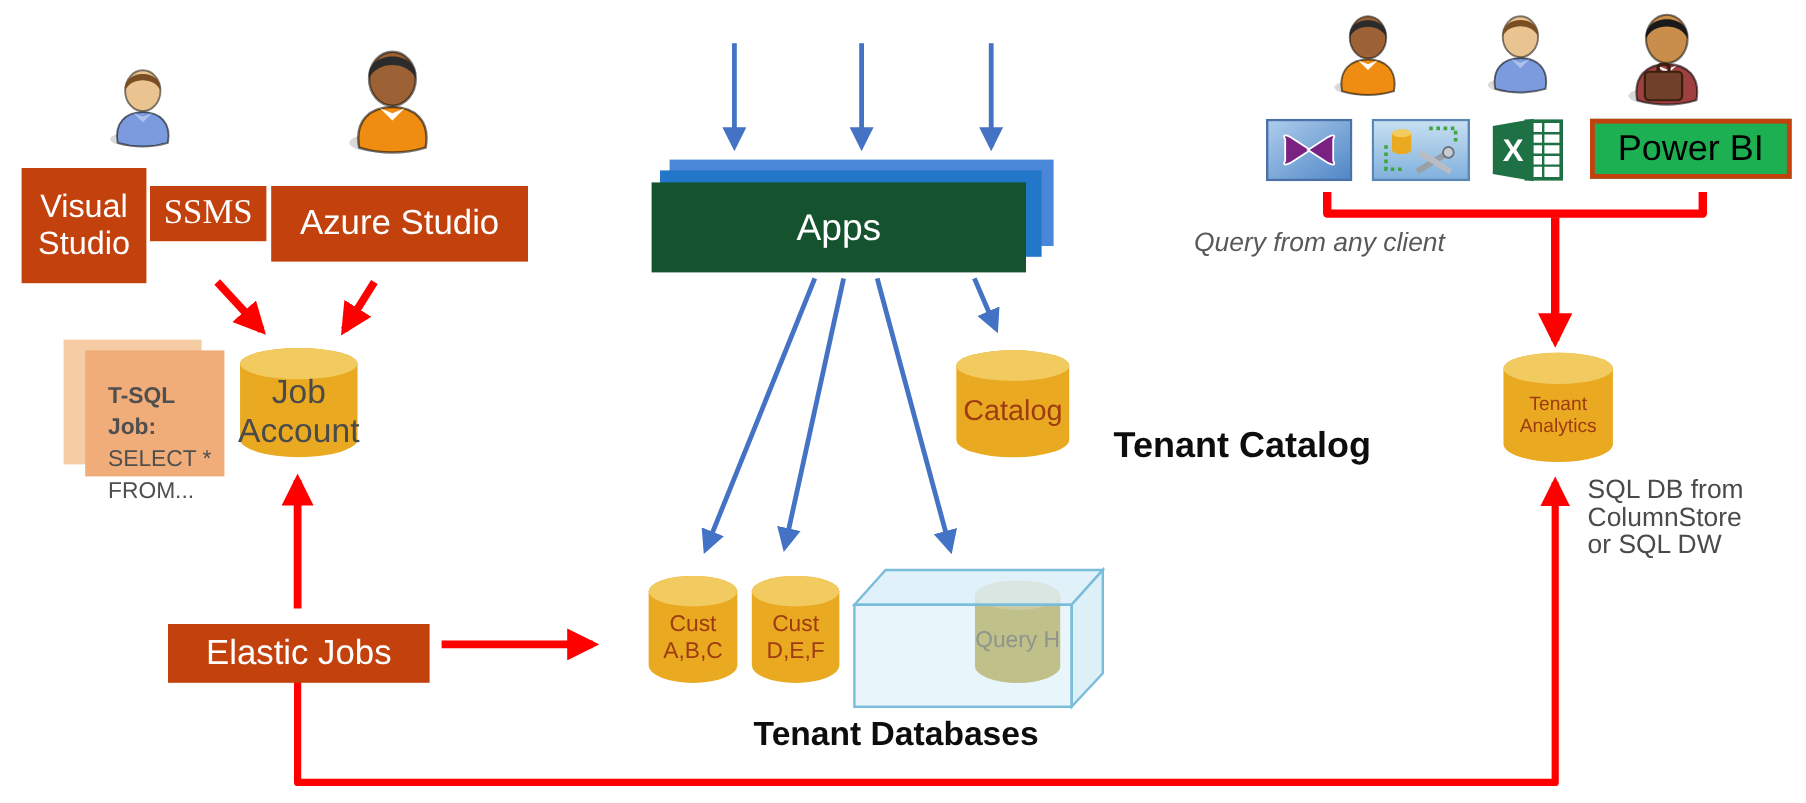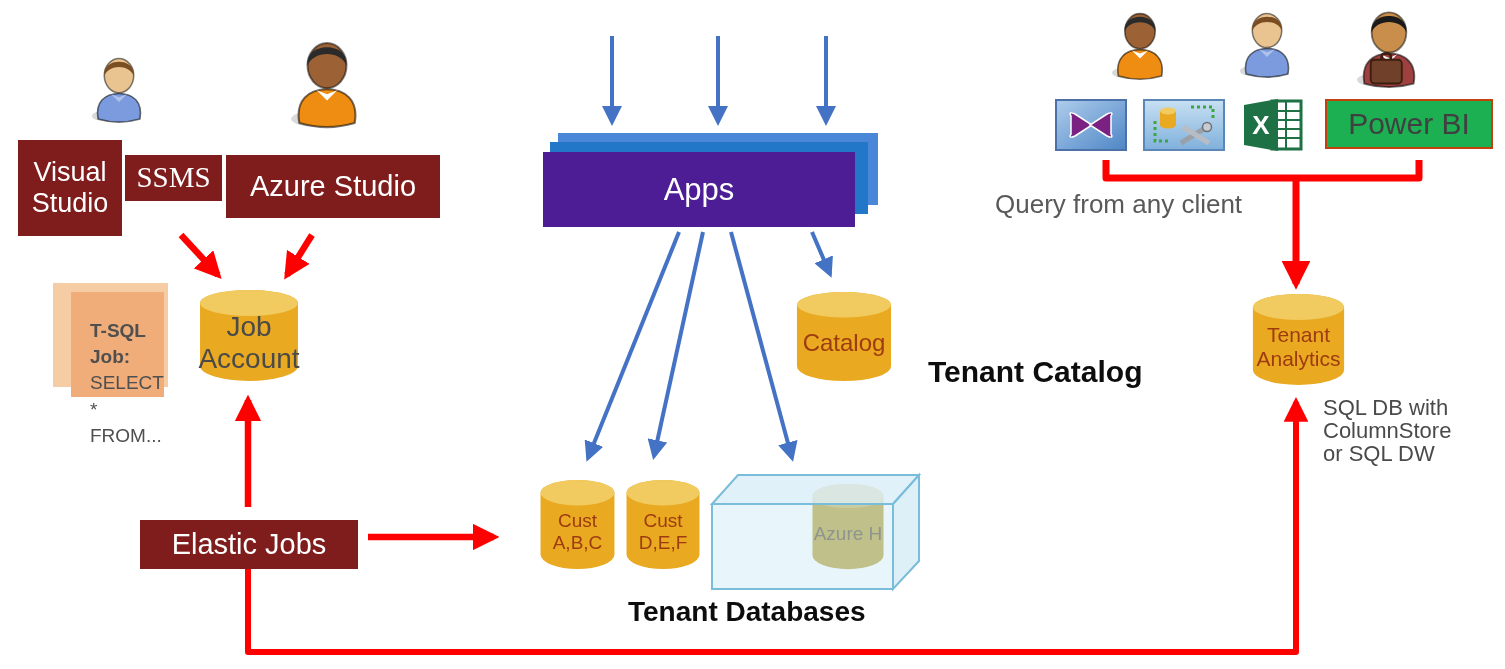--- a/index.html
+++ b/index.html
@@ -3,21 +3,21 @@
 <meta charset="utf-8">
 <style>
   html,body{margin:0;padding:0;background:#fff;}
   .canvas{position:relative;width:1505px;height:669px;background:#ffffff;
           font-family:"Liberation Sans",sans-serif;overflow:hidden;}
   .abs{position:absolute;}
   svg.overlay{position:absolute;left:0;top:0;width:1505px;height:669px;z-index:1;}
   .node{z-index:2;}
 
   
-  .graybox{background:#7f1d1d;color:#ffffff;display:flex;align-items:center;
+  .graybox{background:#c2410c;color:#ffffff;display:flex;align-items:center;
            justify-content:center;text-align:center;line-height:1.15;}
 
   
   .cyl{z-index:2;}
   .cyl > svg{position:absolute;left:0;top:0;width:100%;height:100%;}
   .cyl-label{position:absolute;left:0;right:0;top:14%;bottom:0;display:flex;
              flex-direction:column;align-items:center;justify-content:center;
              line-height:1.12;text-align:center;}
   .cyl-label span{display:block;}
   .txt-gray{color:#4A4A4A;}
@@ -33,21 +33,21 @@
   .note-back{background:#F5CCA4;}
   .note-front{background:#F0AC79;color:#4F4F4F;font-size:19px;line-height:1.38;
               padding:26px 0 0 19px;box-sizing:border-box;}
   .note-front b{font-weight:bold;}
 
   
   .caption-black{color:#0d0d0d;font-weight:600;}
   .caption-gray{color:#595959;}
 
   
-  .powerbi{background:#1CB052;border:2px solid #c2410c;color:#404040;
+  .powerbi{background:#1CB052;border:4px solid #c2410c;color:#000000;
            display:flex;align-items:center;justify-content:center;font-size:30px;
            box-sizing:border-box;text-align:center;}
 
   .person{position:absolute;z-index:2;}
 </style>
 </head>
 <body>
 
 <div class="canvas">
 
@@ -107,21 +107,21 @@
     <span>Visual Studio</span>
   </div>
   <div class="abs node graybox" style="left:125px;top:155px;width:97px;height:46px;font-size:29px;font-family:Liberation Serif, serif;">
     <span>SSMS</span>
   </div>
   <div class="abs node graybox" style="left:226px;top:155px;width:214px;height:63px;font-size:29px;">
     <span>Azure Studio</span>
   </div>
 
   <div class="abs node note-back" style="left:53px;top:283px;width:115px;height:104px;"></div>
-  <div class="abs node note-front" style="left:71px;top:292px;width:93px;height:105px;">
+  <div class="abs node note-front" style="left:71px;top:292px;width:116px;height:105px;">
     <b>T-SQL Job:</b><br>
     <span>SELECT *</span><br>
     <span>FROM...</span>
   </div>
 
   <div class="abs cyl" style="left:198px;top:288px;width:102px;height:96px;">
     <svg viewBox="0 0 100 96" preserveAspectRatio="none">
       <path d="M2,15 v63 a48,15 0 0 0 96,0 v-63 a48,13 0 0 0 -96,0 z" fill="#E9A921"></path>
       <ellipse cx="50" cy="15" rx="48" ry="13" fill="#F1CB5F"></ellipse>
     </svg>
@@ -130,21 +130,21 @@
       <span>Account</span>
     </div>
   </div>
 
   <div class="abs node graybox" style="left:140px;top:520px;width:218px;height:49px;font-size:29px;">
     <span>Elastic Jobs</span>
   </div>
 
   <div class="apps-layer node" style="left:558px;top:133px;width:320px;height:72px;background:#4A87D8;"></div>
   <div class="apps-layer node" style="left:550px;top:142px;width:318px;height:72px;background:#2277C8;"></div>
-  <div class="apps-layer node apps-front" style="left:543px;top:152px;width:312px;height:75px;background:#4c1d95;">
+  <div class="apps-layer node apps-front" style="left:543px;top:152px;width:312px;height:75px;background:#14532d;">
     <span>Apps</span>
   </div>
 
   <div class="abs cyl" style="left:795px;top:290px;width:98px;height:94px;">
     <svg viewBox="0 0 100 96" preserveAspectRatio="none">
       <path d="M2,15 v63 a48,15 0 0 0 96,0 v-63 a48,13 0 0 0 -96,0 z" fill="#E9A921"></path>
       <ellipse cx="50" cy="15" rx="48" ry="13" fill="#F1CB5F"></ellipse>
     </svg>
     <div class="cyl-label txt-maroon" style="font-size:24px;">
       <span>Catalog</span>
@@ -172,21 +172,21 @@
       <span>D,E,F</span>
     </div>
   </div>
 
   <div class="abs cyl" style="left:811px;top:482px;width:74px;height:90px;">
     <svg viewBox="0 0 100 96" preserveAspectRatio="none">
       <path d="M2,15 v63 a48,15 0 0 0 96,0 v-63 a48,13 0 0 0 -96,0 z" fill="#B49E33"></path>
       <ellipse cx="50" cy="15" rx="48" ry="13" fill="#C6B45F"></ellipse>
     </svg>
     <div class="cyl-label txt-olive" style="font-size:19px;">
-      <span>Azure H</span>
+      <span>Query H</span>
     </div>
   </div>
 
   <svg class="abs" style="left:703px;top:467px;width:225px;height:127px;z-index:3;pointer-events:none;" viewBox="0 0 225 127">
     <polygon points="9,37 35,8 216,8 190,37" fill="#DCEFF8" fill-opacity="0.85" stroke="#79BDDA" stroke-width="2"></polygon>
     <polygon points="190,37 216,8 216,94 190,122" fill="#CFE9F4" fill-opacity="0.7" stroke="#79BDDA" stroke-width="2"></polygon>
     <rect x="9" y="37" width="181" height="85" fill="#CDE8F5" fill-opacity="0.45" stroke="#79BDDA" stroke-width="2"></rect>
   </svg>
 
   <div class="abs node caption-black" style="left:628px;top:596px;width:245px;text-align:left;font-size:28px;">Tenant Databases</div>
@@ -247,32 +247,32 @@
       <line x1="44" y1="5" x2="44" y2="53"></line>
     </g>
     <polygon points="2,9 36,3 36,55 2,49" fill="#1E7145"></polygon>
     <text x="19" y="38" text-anchor="middle" font-family="Liberation Sans, sans-serif" font-size="26" font-weight="bold" fill="#ffffff">X</text>
   </svg>
 
   <div class="abs node powerbi" style="left:1325px;top:99px;width:168px;height:50px;">
     <span>Power BI</span>
   </div>
 
-  <div class="abs node caption-gray" style="left:995px;top:189px;font-size:26px;">Query from any client</div>
+  <div class="abs node caption-gray" style="left:995px;top:189px;font-size:22px;font-style:italic;">Query from any client</div>
 
   <div class="abs cyl" style="left:1251px;top:292px;width:95px;height:96px;">
     <svg viewBox="0 0 100 96" preserveAspectRatio="none">
       <path d="M2,15 v63 a48,15 0 0 0 96,0 v-63 a48,13 0 0 0 -96,0 z" fill="#E9A921"></path>
       <ellipse cx="50" cy="15" rx="48" ry="13" fill="#F1CB5F"></ellipse>
     </svg>
-    <div class="cyl-label txt-maroon" style="font-size:21px;">
+    <div class="cyl-label txt-maroon" style="font-size:16px;">
       <span>Tenant</span>
       <span>Analytics</span>
     </div>
   </div>
 
   <div class="abs node caption-gray" style="left:1323px;top:396px;font-size:22px;line-height:1.05;color:#4A4A4A;">
-    <div>SQL DB with</div>
+    <div>SQL DB from</div>
     <div>ColumnStore</div>
     <div>or SQL DW</div>
   </div>
 
 </div>
 
 </body></html>

